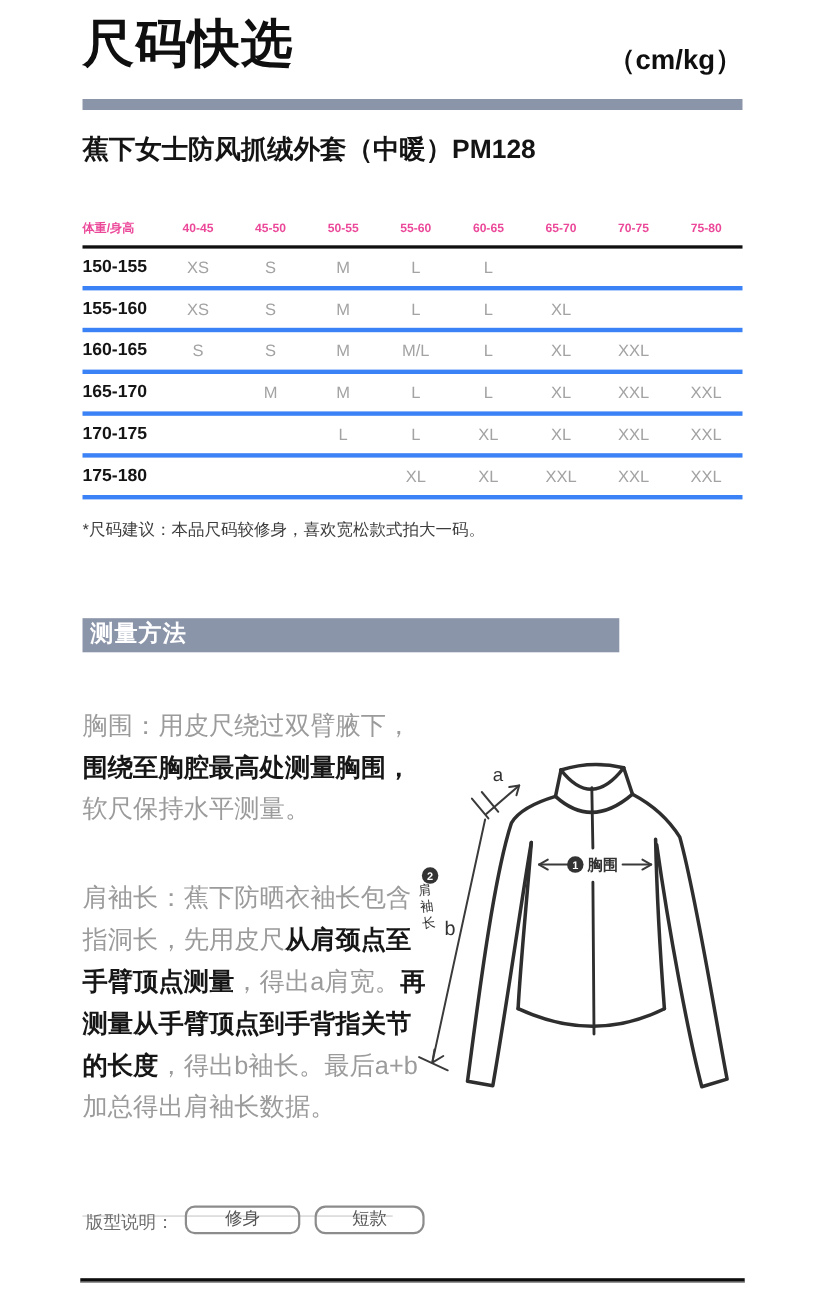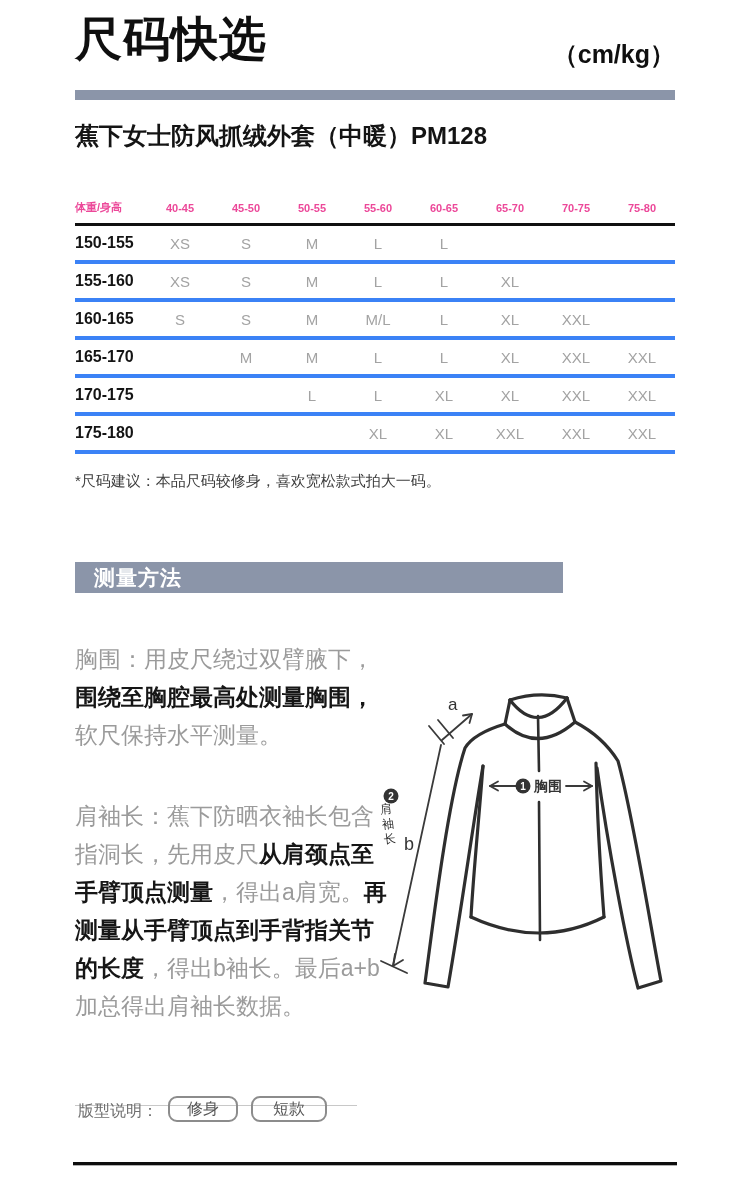--- a/index.html
+++ b/index.html
@@ -19,40 +19,40 @@
   .trow.head { height:34px; border-bottom:3px solid #101010; }
   .trow.data { height:38px; border-bottom:4px solid #3b82f6; }
   .cell { text-align:center; font-size:15px; color:#a3a3a3; }
   .trow.head .cell { font-size:11px; font-weight:700; color:#ec4899; }
   .cell.first { text-align:left; }
   .trow.data .cell.first { font-size:16px; font-weight:700; color:#141414; }
 
   .footnote { position:absolute; left:75px; top:472px; font-size:15px; color:#3d3d3d; }
 
   
-  .section-bar { position:absolute; left:75px; top:562px; width:488px; height:31px; display:flex; align-items:center;padding-left:12px; }
+  .section-bar { position:absolute; left:75px; top:562px; width:488px; height:31px; display:flex; align-items:flex-start; }
   .section-bar .stitle { color:#ffffff; font-size:21px; font-weight:700; padding-left:7px; letter-spacing:1px; }
 
   .measure-text { position:absolute; left:75px; top:640px; width:316px; font-size:23px; line-height:38px; }
   .measure-text p + p { margin-top:43px; }
   .seg-gray { color:#9b9b9b; }
   .seg-bold { color:#161616; font-weight:700; }
 
   
   .diagram-wrap { position:absolute; left:370px; top:650px; width:310px; height:390px; }
   .diagram-wrap svg { display:block; }
   .svg-cjk { font-family:"Liberation Sans","DejaVu Sans",sans-serif; font-size:12px; fill:#333; }
 
   
   .thin-divider { position:absolute; left:75px; top:1105px; width:282px; height:1px; background:#c8c8c8; }
   .fit-row { position:absolute; left:78px; top:1096px; display:flex; align-items:flex-end; }
   .fit-label { font-size:16px; color:#6e6e6e; margin-right:10px; }
   .tag { display:inline-block; border:2px solid #8c8c8c; border-radius:9px; color:#555; font-size:16px; line-height:20px; padding:1px 0; text-align:center; margin-right:13px; }
-  .tag:nth-child(1) { width:70px; }
-  .tag:nth-child(2) { width:76px; }
+  .tag:nth-child(1) { width:105px; }
+  .tag:nth-child(2) { width:100px;border-radius:10px; }
   .thick-line { position:absolute; left:73px; top:1162px; width:604px; height:4px; background:#0d0d0d; border-bottom:1px solid #b0b0b0; }
 </style>
 </head>
 <body>
 
 <div class="page">
 
   <div class="main-title">尺码快选</div>
   <div class="unit-label">（cm/kg）</div>
   <div class="accent-bar-1" style="background: rgb(139, 149, 169);"></div>

